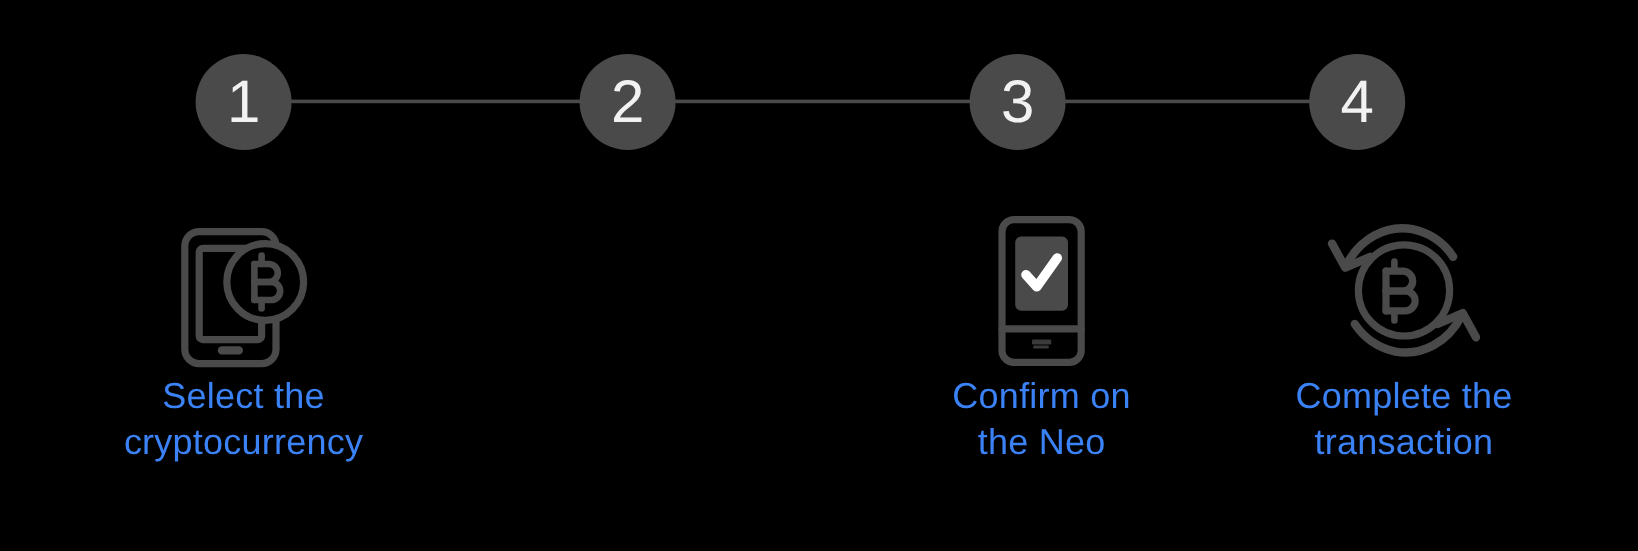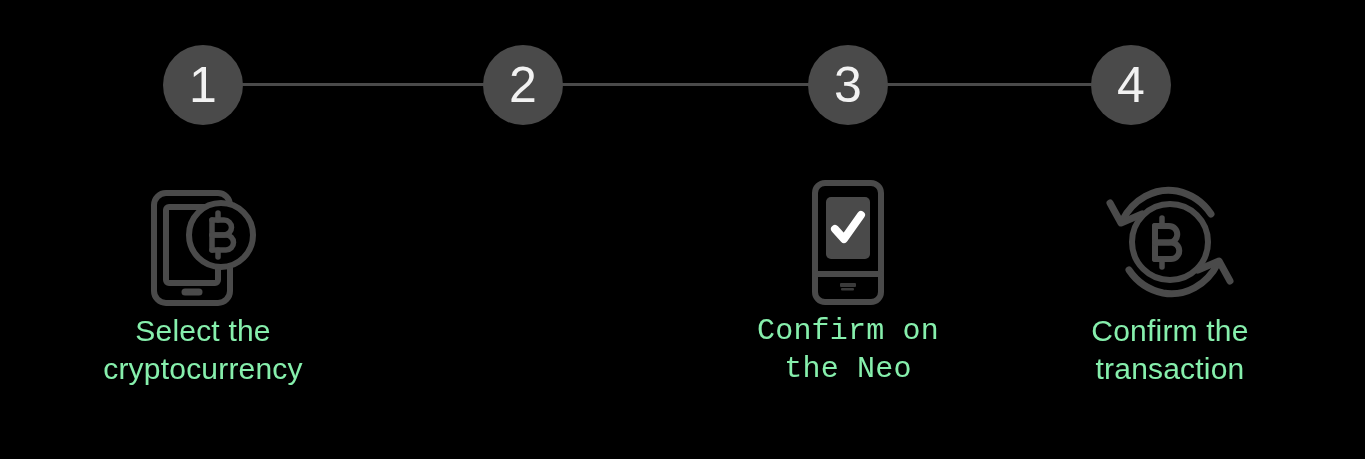--- a/index.html
+++ b/index.html
@@ -66,31 +66,31 @@
     height: 240px;
   }
   .step-col {
     position: absolute;
     top: 0;
     width: 280px;
     text-align: center;
   }
   .step-col.c0 { left: 63px; }
   .step-col.c1 { left: 383px; }
-  .step-col.c2 { left: 708px; font-family: Liberation Mono, monospace; }
+  .step-col.c2 { left: 728px; }
   .step-col.c3 { left: 1030px; }
 
   .icon-wrap {
     height: 140px;
     display: flex;
     align-items: center;
     justify-content: center;
   }
   .step-label {
-    color: #86efac;
+    color: #3b82f6;
     font-size: 30px;
     line-height: 38px;
     letter-spacing: 0.2px;
     white-space: pre-line;
   }
 </style>
 </head>
 <body>
 
 <div id="stepper-graphic">
@@ -160,18 +160,18 @@
             <line x1="57" y1="82" x2="57" y2="90" stroke-width="5.5"></line>
           </g>
           <g fill="none" stroke="#4a4a4a" stroke-width="7" stroke-linecap="round" stroke-linejoin="round">
             <path d="M17 44 C28 22 50 10 72 14 C86 17 98 25 106 37"></path>
             <path d="M5 26 L16 46 L37 37"></path>
             <path d="M113 86 C102 108 80 120 58 116 C44 113 32 105 24 93"></path>
             <path d="M125 104 L114 84 L93 93"></path>
           </g>
         </svg>
       </div>
-      <div class="step-label">Confirm the
+      <div class="step-label">Complete the
 transaction</div>
     </div>
 
   </div>
 </div>
 
 </body></html>

